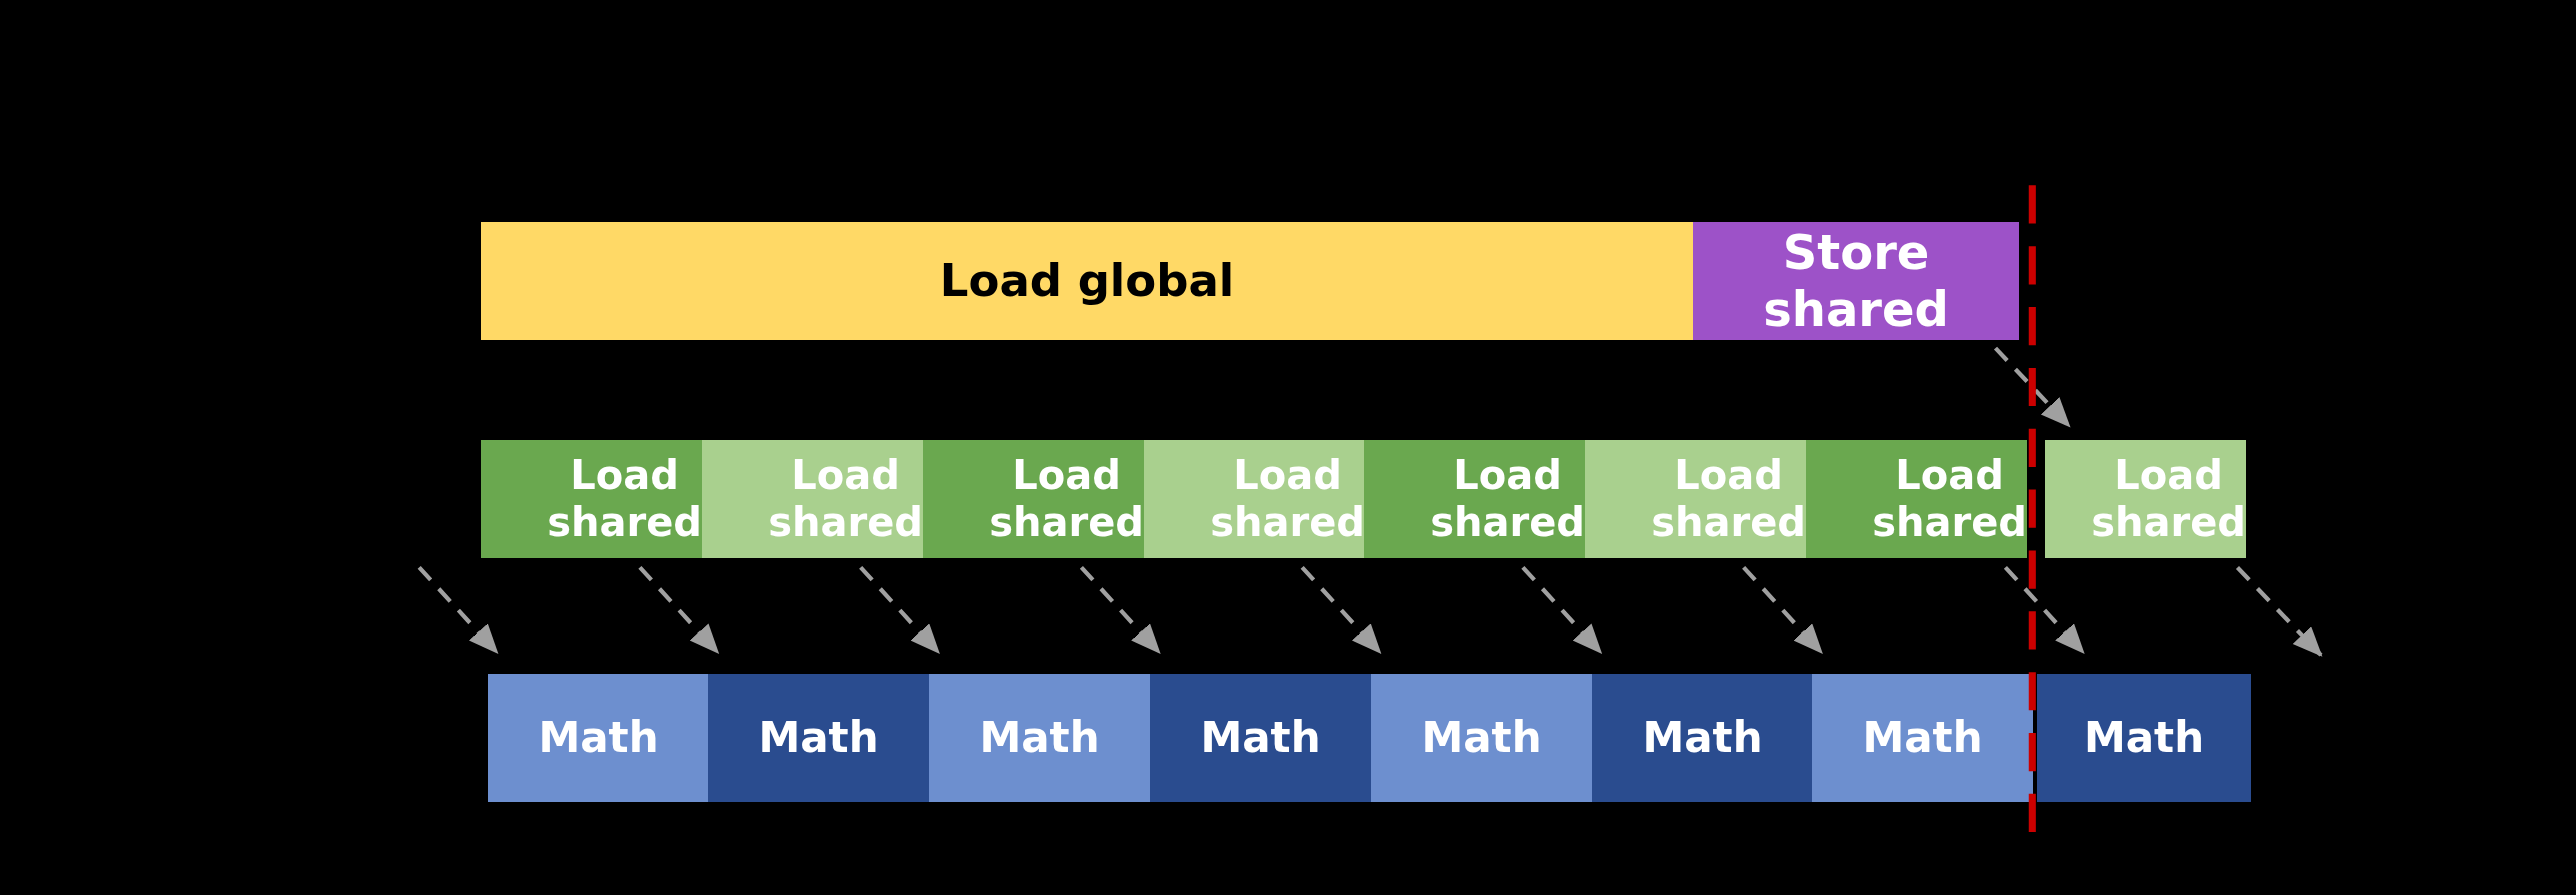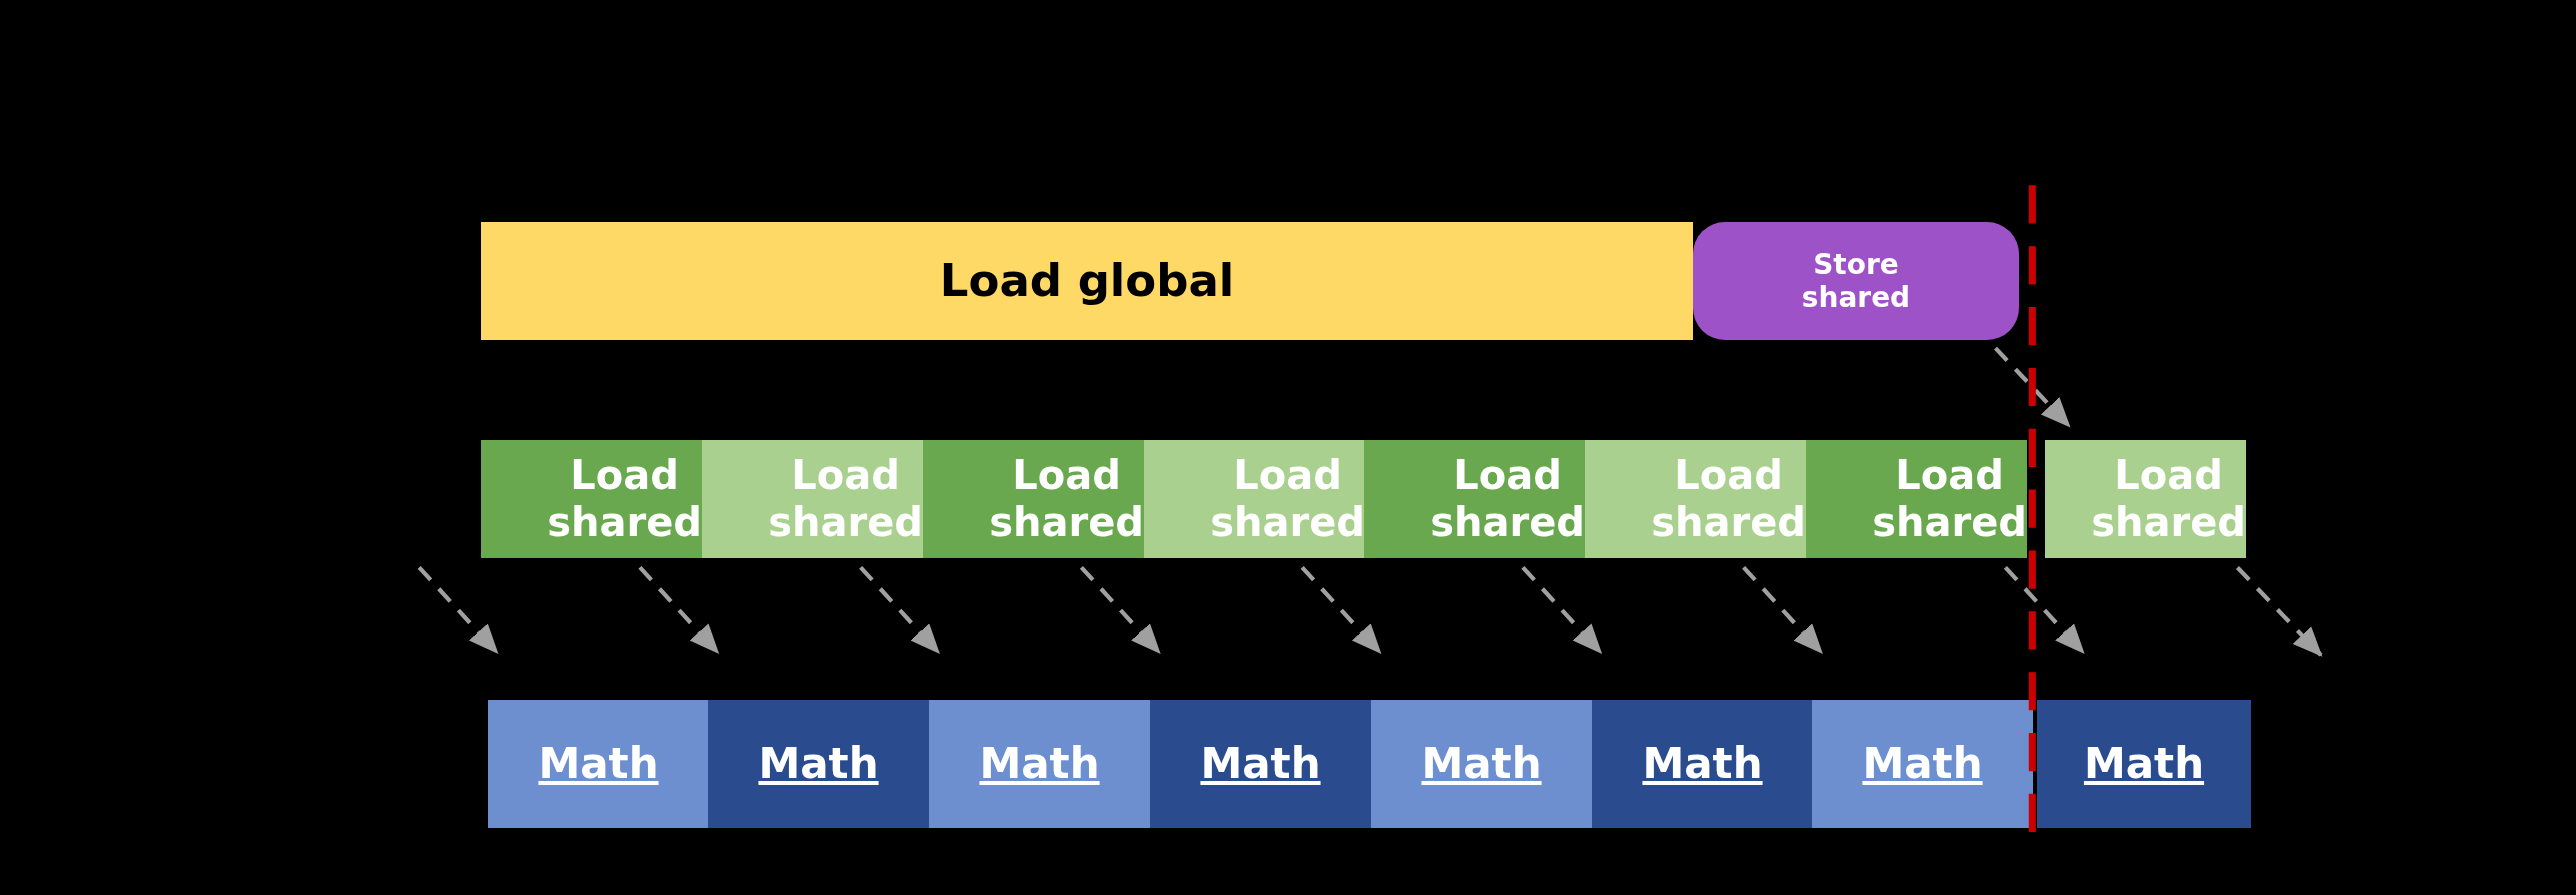--- a/index.html
+++ b/index.html
@@ -20,27 +20,27 @@
     font-weight: bold;
   }
   .block span {
     white-space: pre-line;
     text-align: center;
     line-height: 1.18;
   }
   
   .copy-block { top: 222px; height: 118px; }
   .c-yellow { background: #FFD966; color: #000000; font-size: 45px; }
-  .c-purple { background: #9D52C8; color: #FFFFFF; font-size: 28px; border-radius: 32px; }
+  .c-purple { background: #9D52C8; color: #FFFFFF; font-size: 48px; }
   
   .ls-block { top: 440px; height: 118px; width: 221px; font-size: 40px; color: #FFFFFF; justify-content: flex-end; }
   .ls-dark  { background: #6AA84F; }
   .ls-light { background: #A9D08E; }
   
-  .math-block { top: 700px; height: 128px; width: 221px; font-size: 42px; color: #FFFFFF; text-decoration: underline; }
+  .math-block { top: 674px; height: 128px; width: 221px; font-size: 42px; color: #FFFFFF; }
   .m-light { background: #6D8FCF; }
   .m-dark  { background: #2A4C8F; }
   
   .overlay {
     position: absolute;
     left: 0; top: 0;
     width: 2576px; height: 895px;
     pointer-events: none;
   }
   .dep-arrow {

